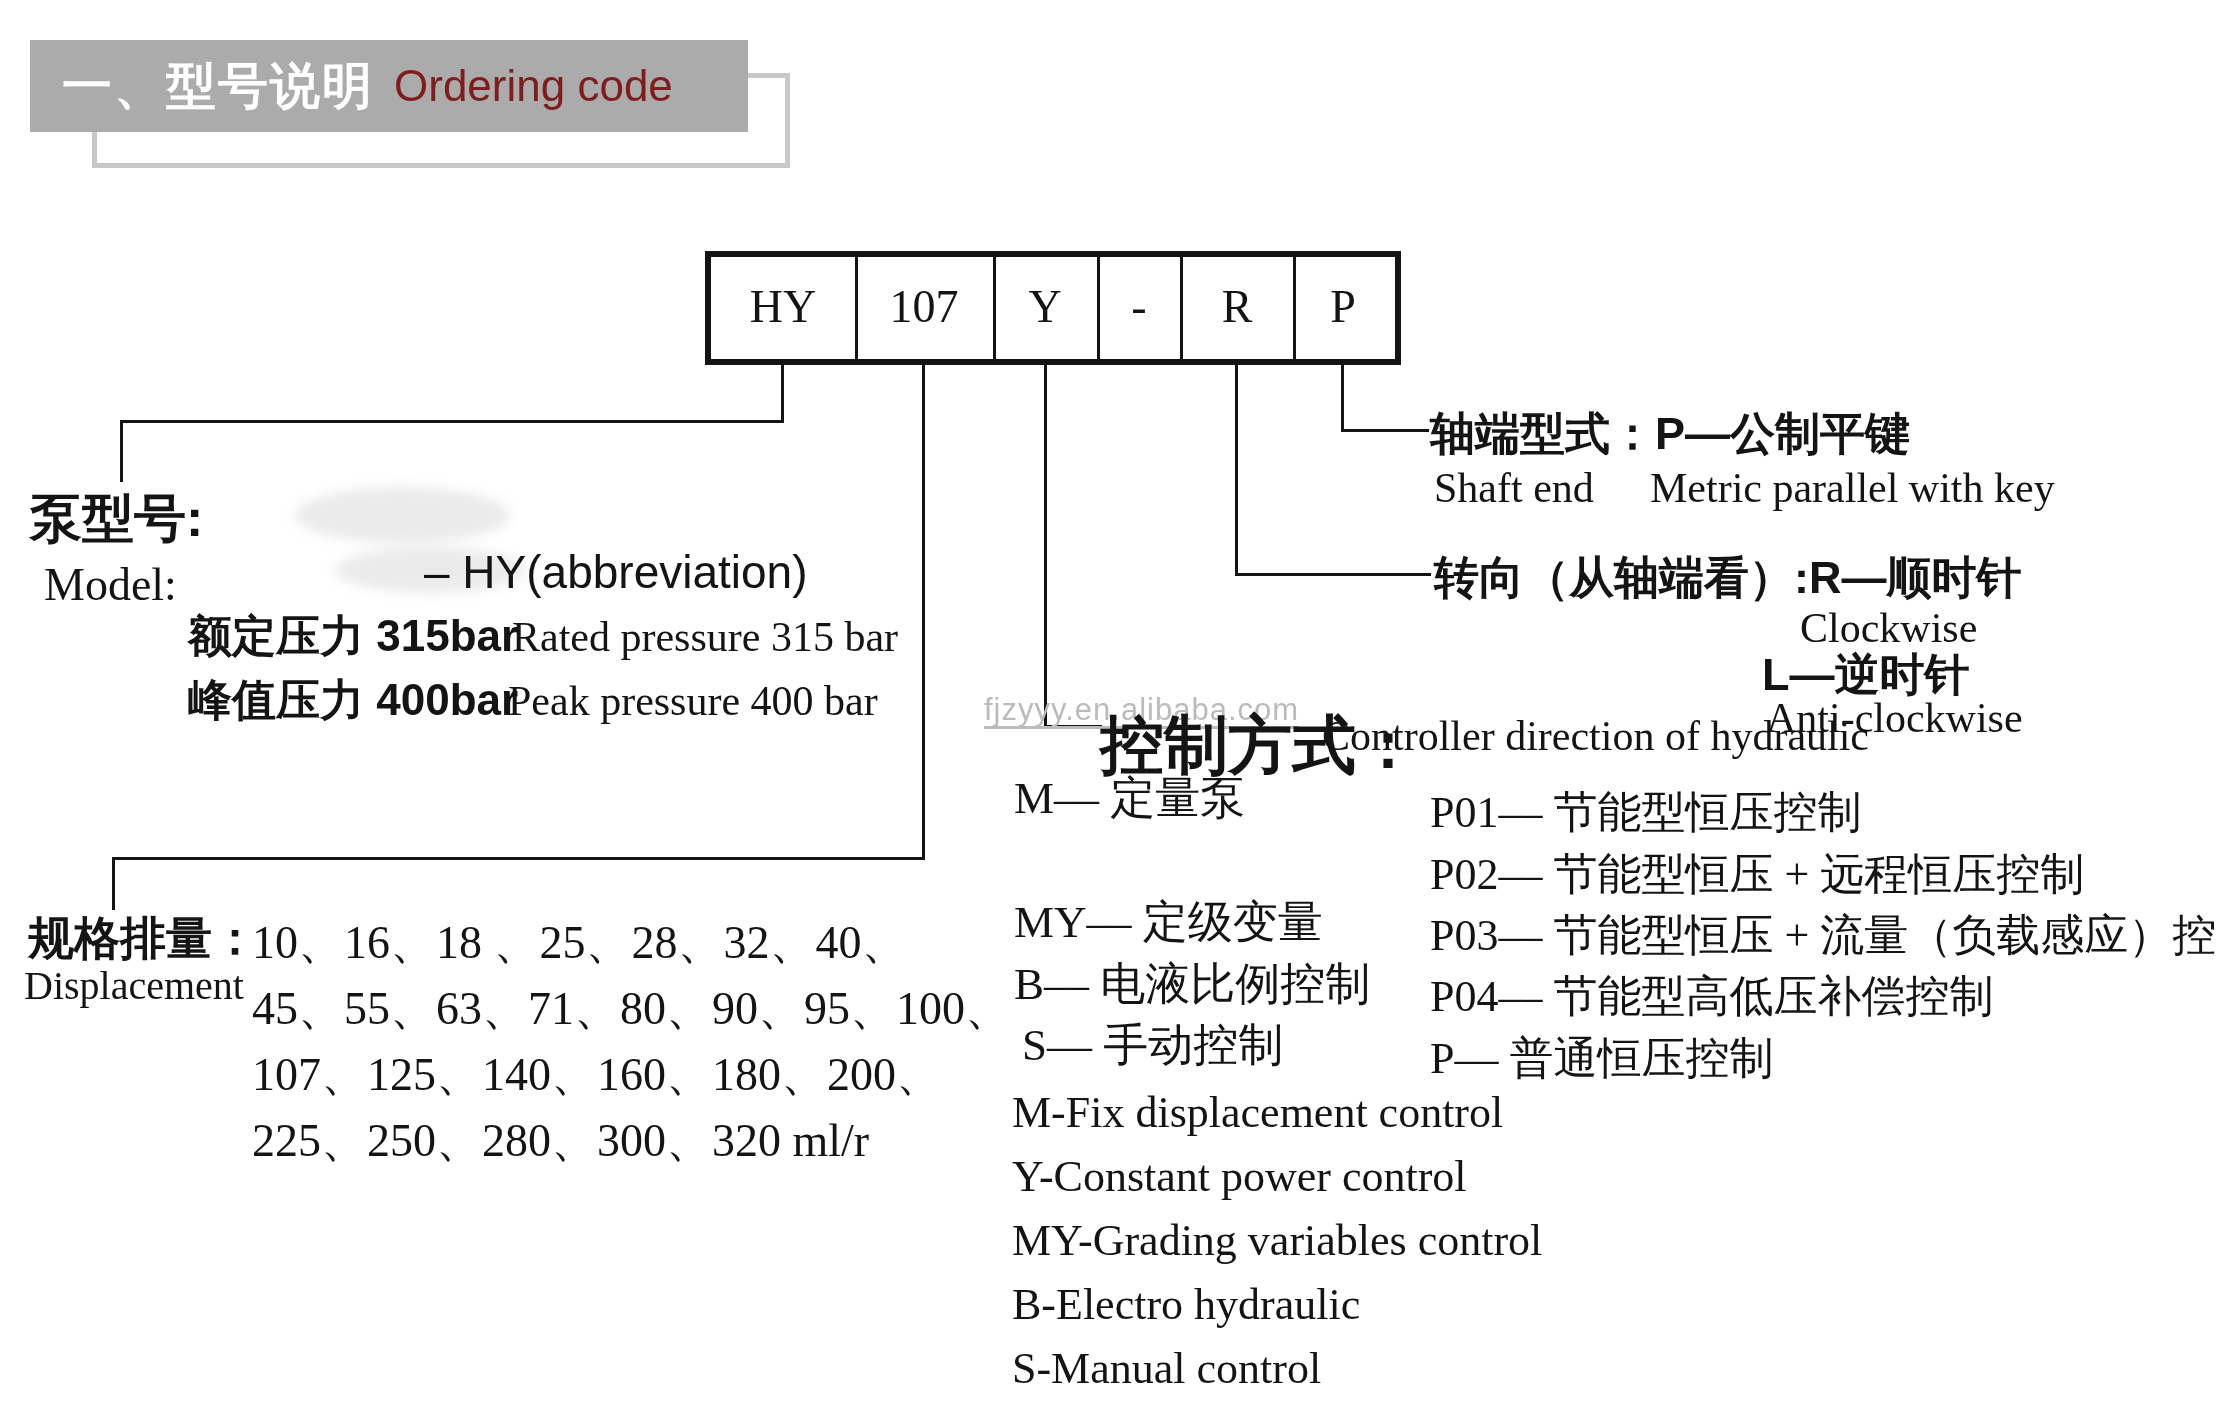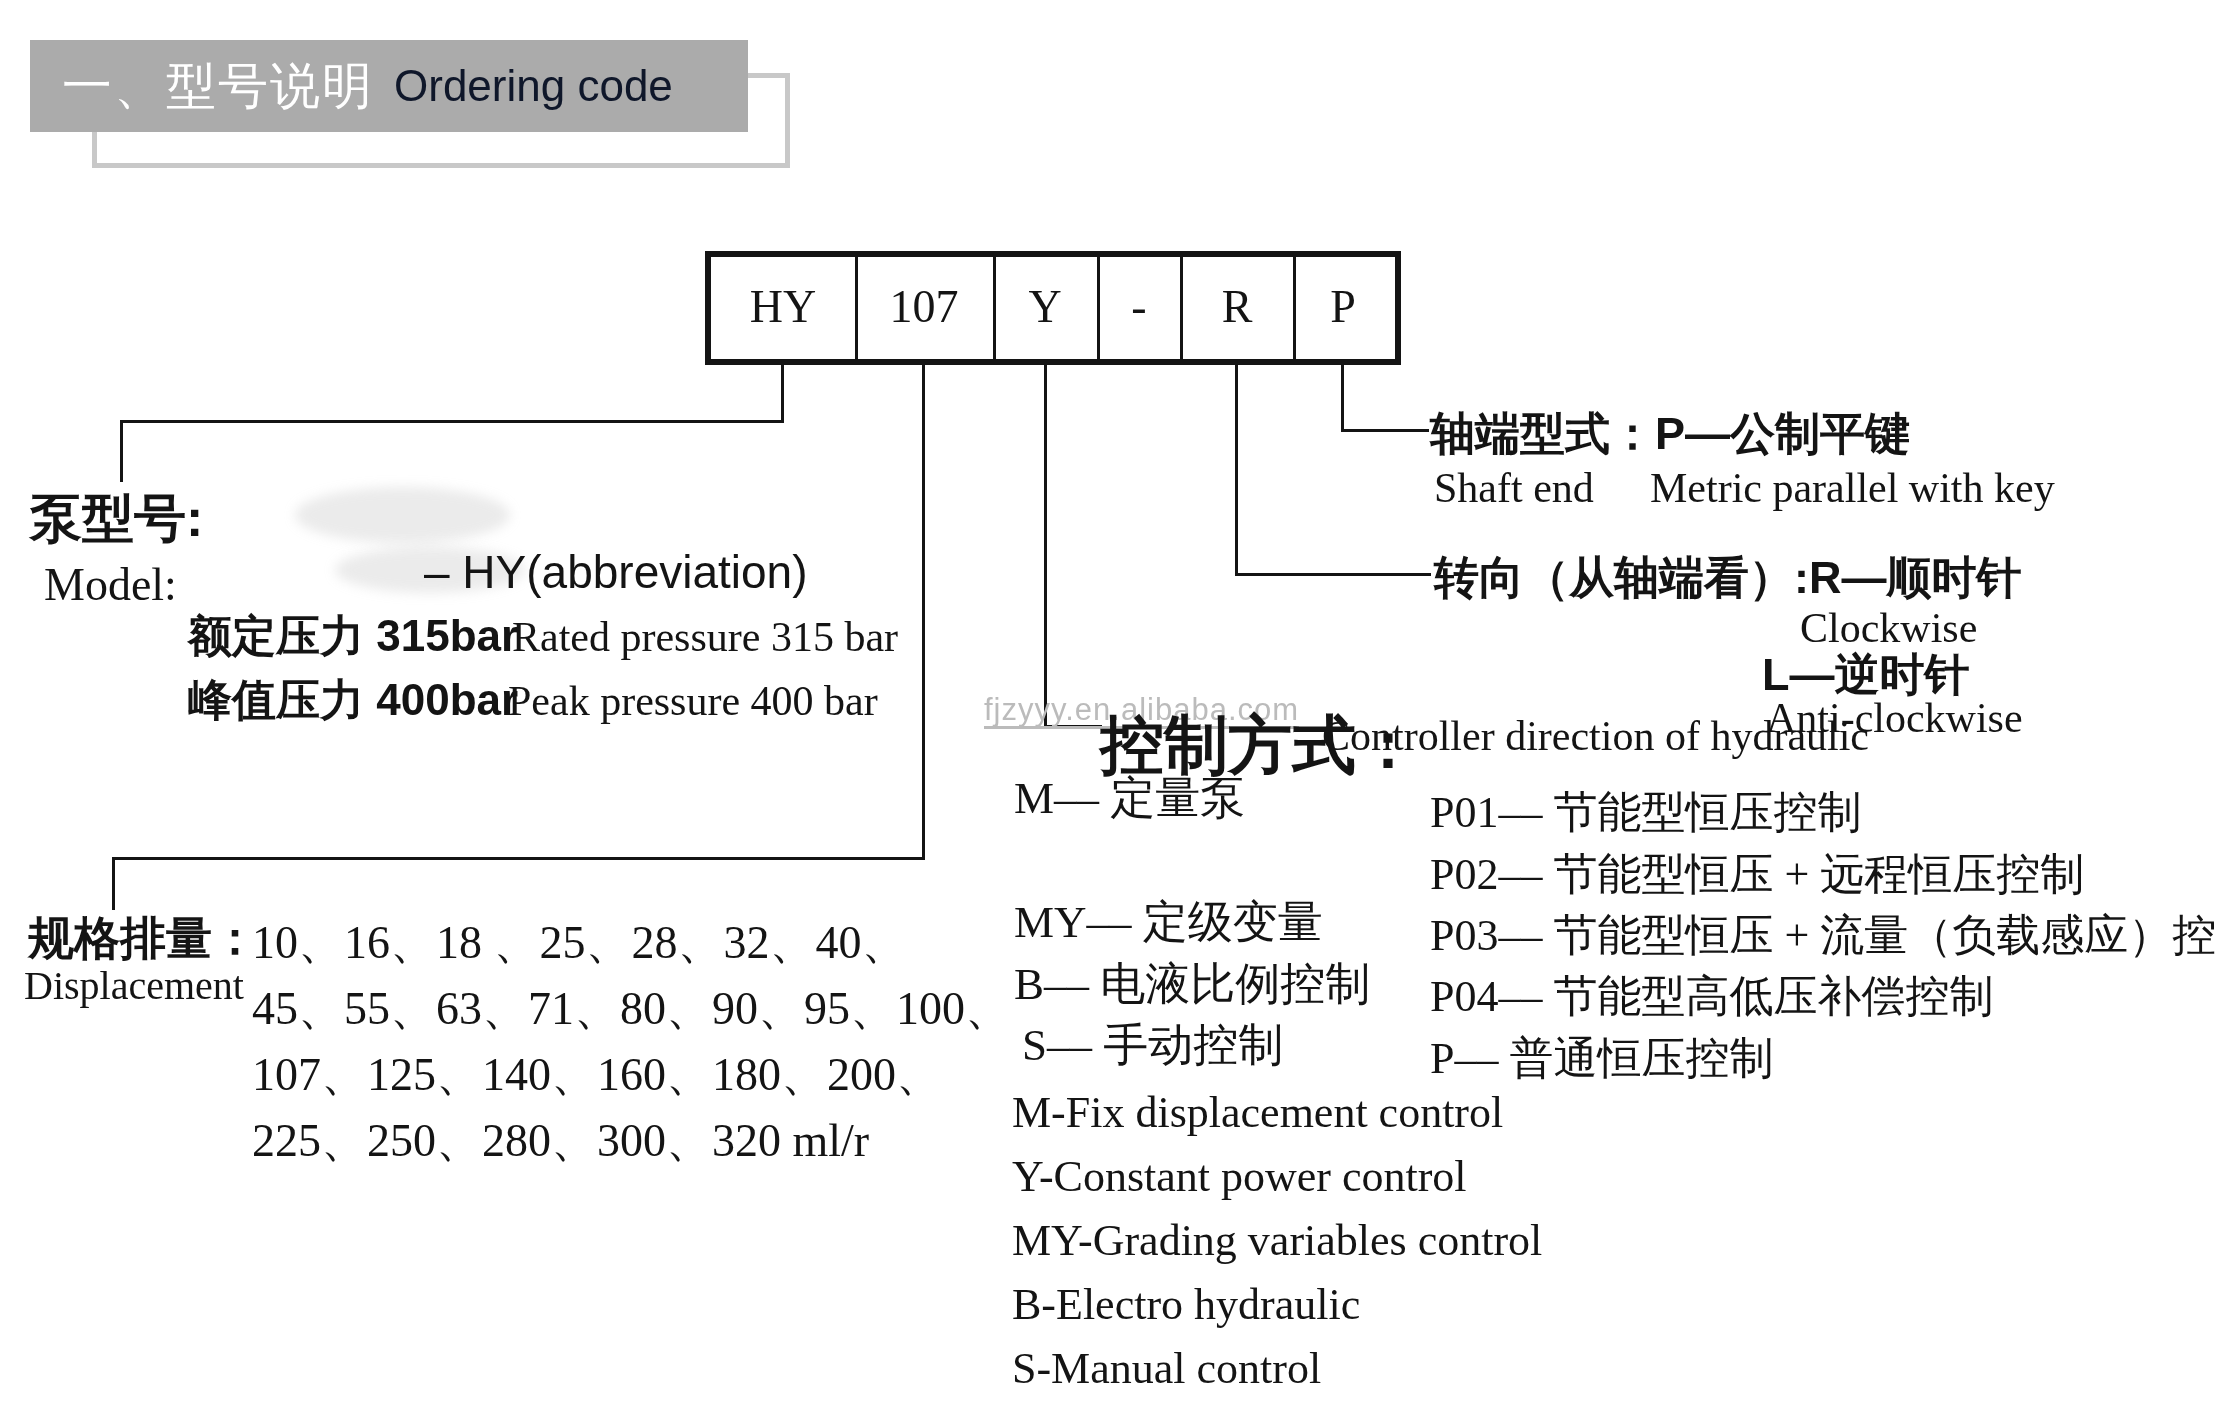--- a/index.html
+++ b/index.html
@@ -17,22 +17,22 @@
   
   .banner-shadow {
     left:92px; top:73px; width:688px; height:85px;
     border:5px solid #c8c8c8; background:#ffffff;
   }
   .banner {
     left:30px; top:40px; width:718px; height:92px;
     background:#ababab; display:flex; align-items:center;
     padding-left:32px; box-sizing:border-box;
   }
-  .banner .zh { font-size:50px; font-weight:normal; color:#ffffff; letter-spacing:2px; }
-  .banner .en { font-size:44px; color:#0f172a; margin-left:20px; }
+  .banner .zh { font-size:50px; font-weight:bold; color:#ffffff; letter-spacing:2px; }
+  .banner .en { font-size:44px; color:#7f1d1d; margin-left:20px; }
 
   
   .code-box {
     left:705px; top:251px; width:696px; height:114px;
     border:6px solid #141414; box-sizing:border-box;
   }
   .code-box .divider { position:absolute; top:0; width:3px; height:100%; background:#141414; }
   .code-cell {
     position:absolute; top:0; height:102px; line-height:100px;
     transform:translateX(-50%);

